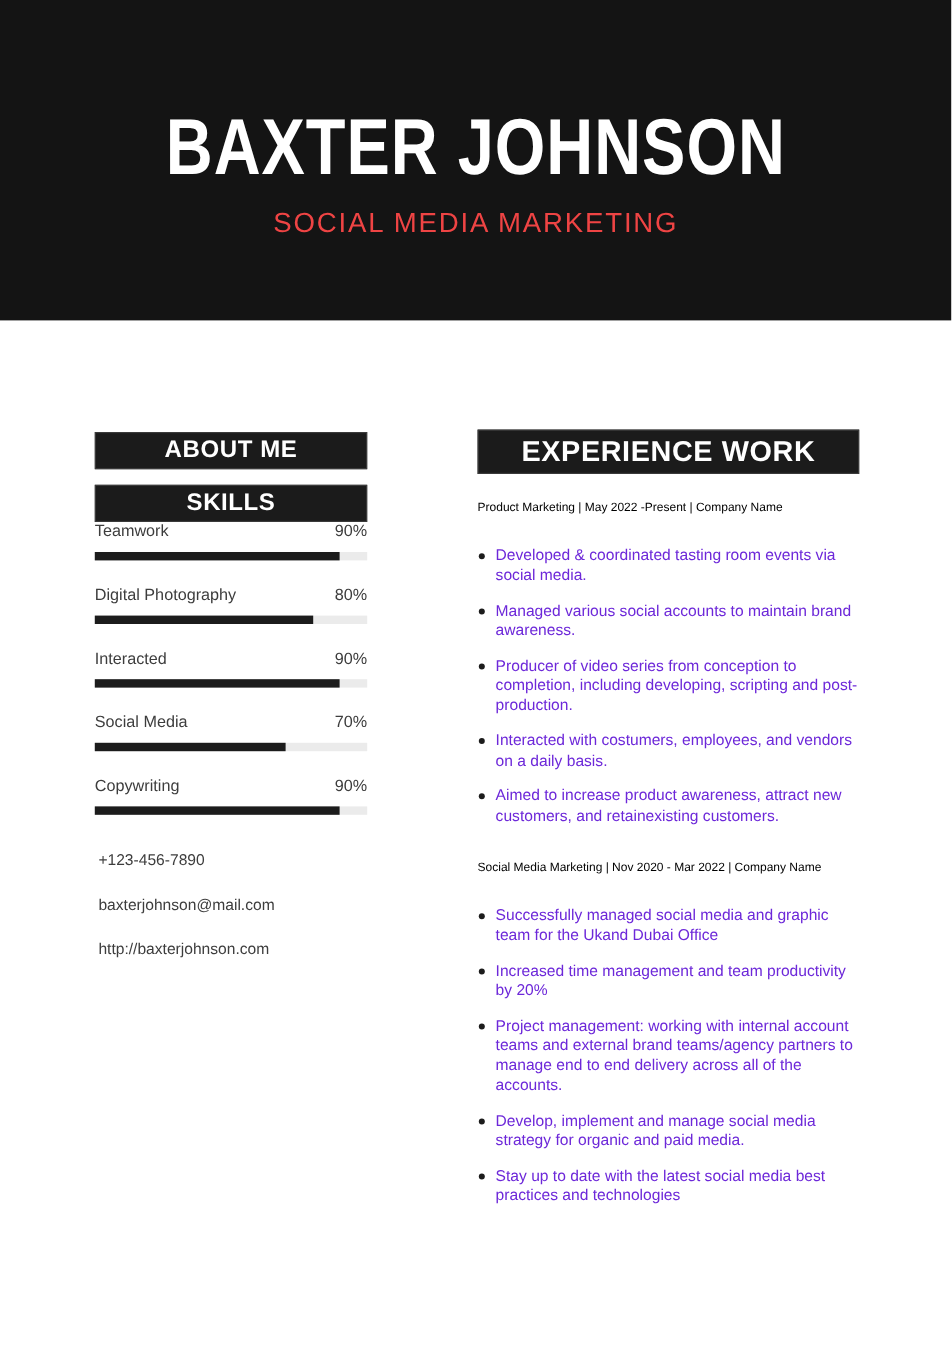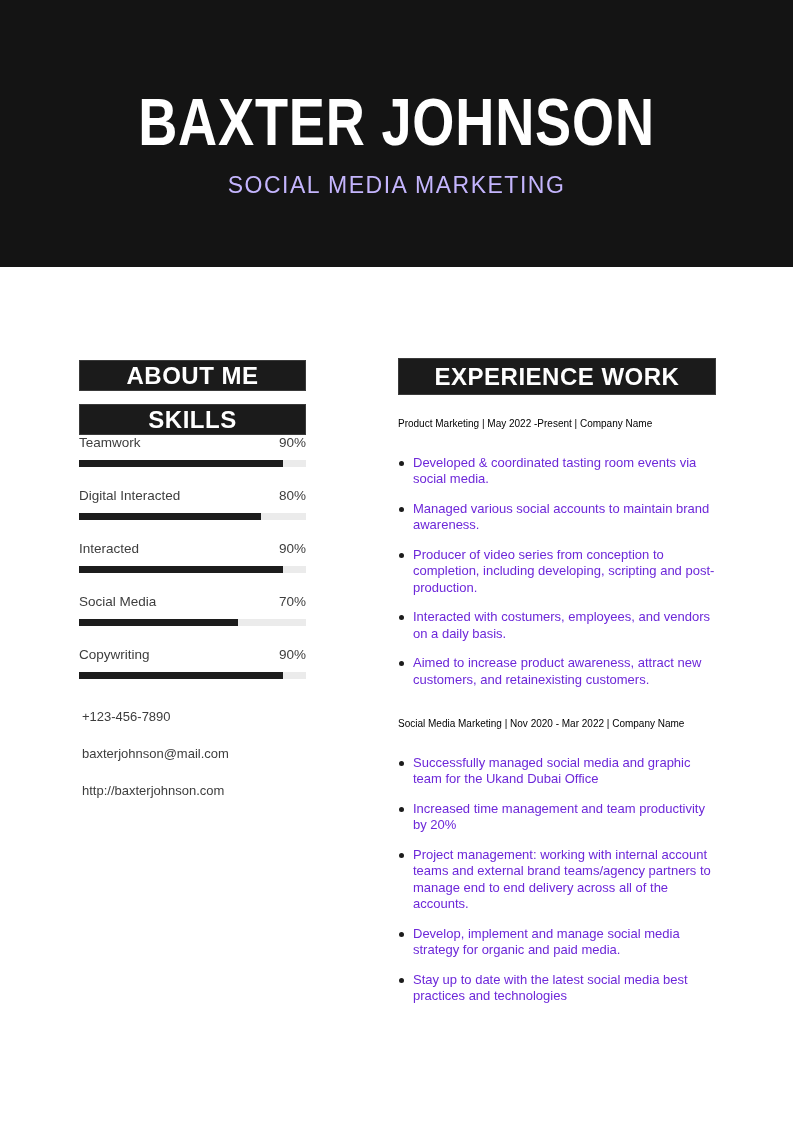--- a/index.html
+++ b/index.html
@@ -28,35 +28,35 @@
     letter-spacing: 1px;
     transform: scaleX(0.82);
     transform-origin: 50% 50%;
     white-space: nowrap;
   }
   .header .role {
     margin-top: 12px;
     font-size: 23px;
     font-weight: 400;
     letter-spacing: 1.5px;
-    color: #c4b5fd;
+    color: #ef4444;
     white-space: nowrap;
   }
   
   .left-col  { position: absolute; left: 79px;  top: 360px; width: 227px; }
   .right-col { position: absolute; left: 398px; top: 358px; width: 318px; }
 
   .section-box {
     background: #1b1b1b;
     border: 1px solid #3a3a3a;
     color: #ffffff;
     text-align: center;
     font-weight: 700;
   }
-  .box-left  { height: 31px; line-height: 29px; font-size: 24px; letter-spacing: 0.5px; }
+  .box-left  { height: 31px; line-height: 29px; font-size: 20px; letter-spacing: 0.5px; }
   .box-right { height: 37px; line-height: 35px; font-size: 24px; letter-spacing: 0.5px; }
 
   
   .about-text {
     margin-top: 21px;
     font-size: 13px;
     line-height: 16.8px;
     color: #444444;
   }
   
@@ -130,21 +130,21 @@
       <span class="skill-label">Teamwork</span>
       <span class="skill-percent">90%</span>
     </div>
     <div class="skill-bar">
       <div class="skill-fill" style="width: 90%;"></div>
     </div>
   </div>
 
   <div class="skill-row">
     <div class="skill-head">
-      <span class="skill-label">Digital Interacted</span>
+      <span class="skill-label">Digital Photography</span>
       <span class="skill-percent">80%</span>
     </div>
     <div class="skill-bar">
       <div class="skill-fill" style="width: 80%;"></div>
     </div>
   </div>
 
   <div class="skill-row">
     <div class="skill-head">
       <span class="skill-label">Interacted</span>

